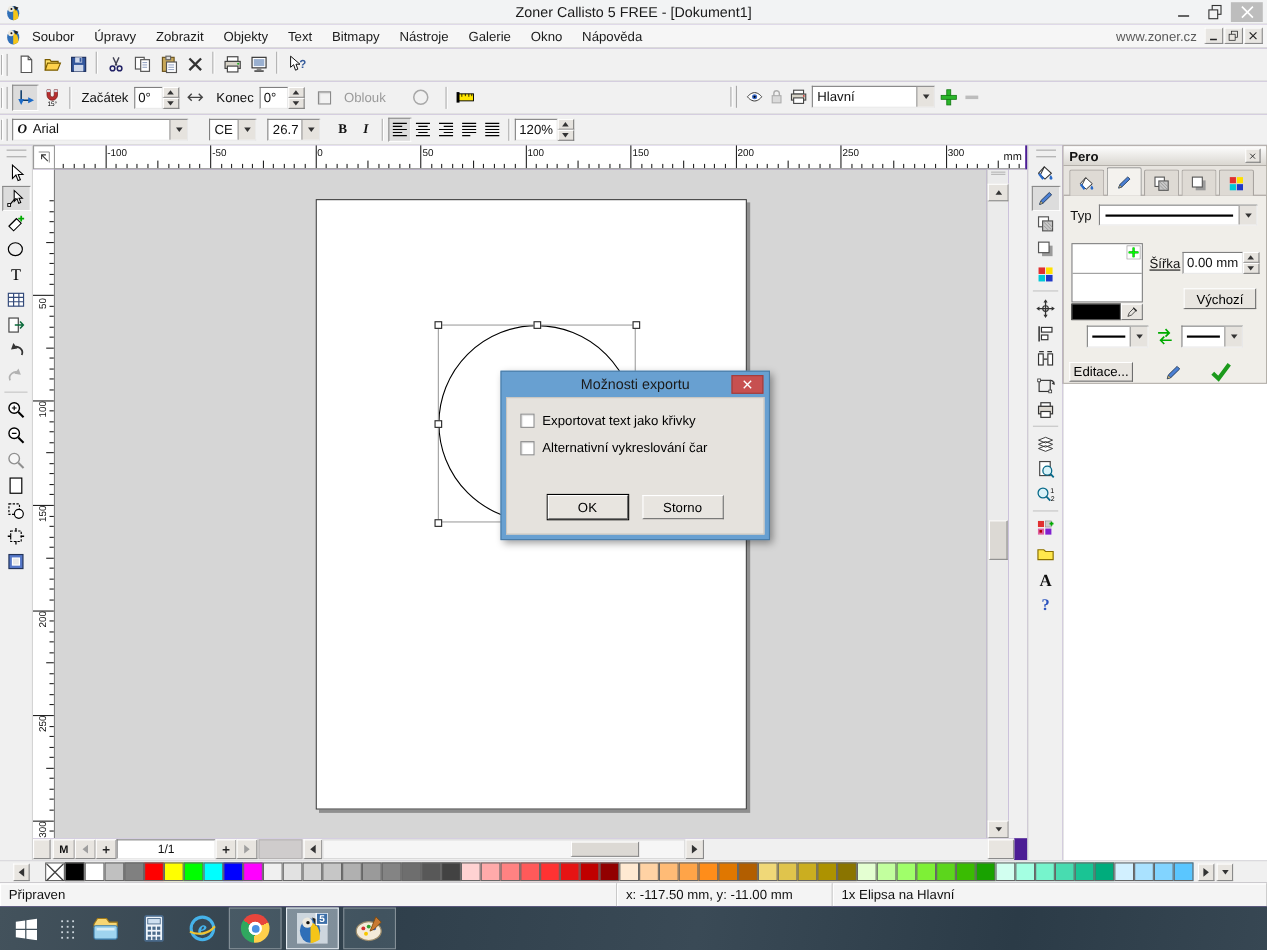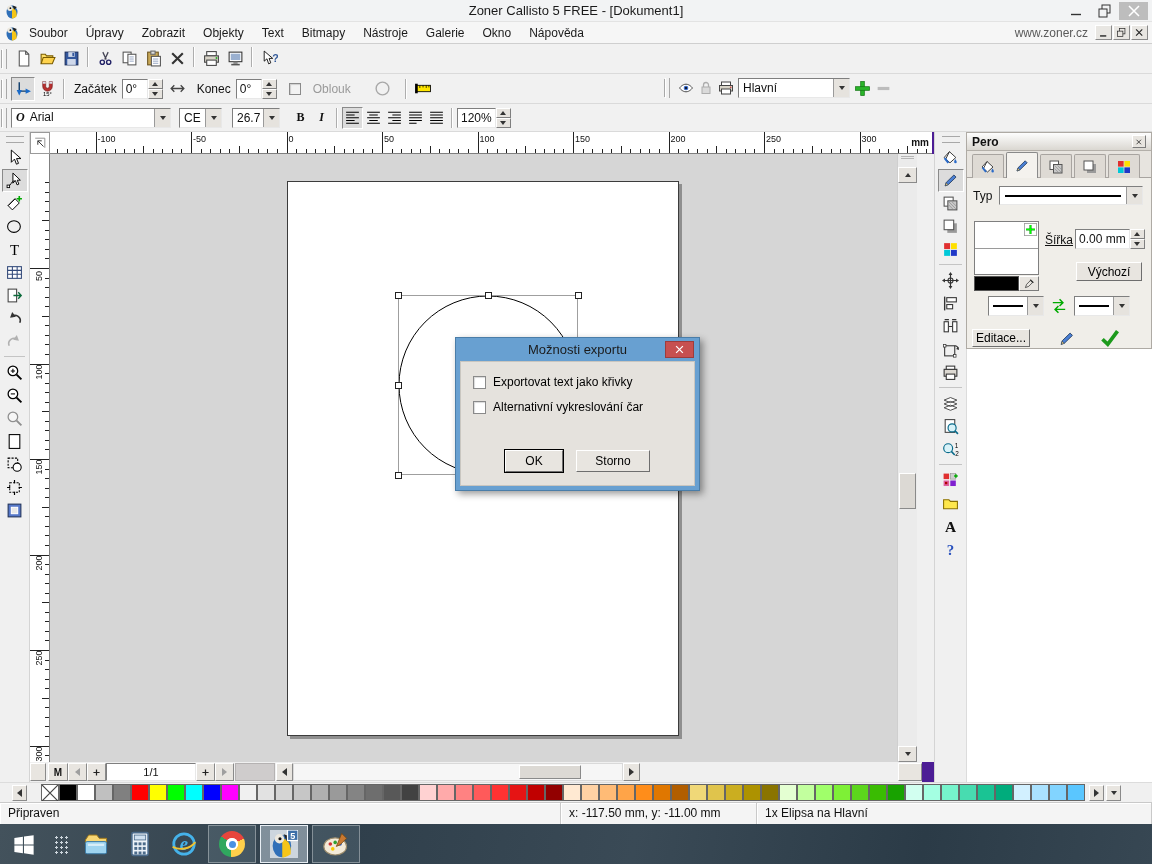--- a/index.html
+++ b/index.html
@@ -50,41 +50,41 @@
 #layergroup{position:absolute;left:663px;top:4px;display:flex;align-items:center;gap:4px}
 #layercombo{width:112px}
 .oic{font-family:"Liberation Serif",serif;font-style:italic;font-weight:bold;margin-right:5px}
 .txtbtn{width:21px;height:22px;display:flex;align-items:center;justify-content:center;font-family:"Liberation Serif",serif}
 #aligns{display:flex}
 
 #corner{left:30px;top:132px;width:20px;height:22px;background:#fff;border:1px solid #9a9a9a;display:flex;align-items:center;justify-content:center}
 #hruler{left:50px;top:132px;width:882px;height:22px;background:#fff;border-bottom:1px solid #808080;overflow:hidden}
 .htick{position:absolute;bottom:0;width:1px;background:#222}
 .hlab{position:absolute;top:2px;font-size:9px;color:#111}
-#mmlab{position:absolute;right:3px;top:5px;font-size:10px;font-weight:bold}
+#mmlab{position:absolute;right:3px;top:5px;font-size:10px;font-weight:normal}
 #vruler{left:30px;top:154px;width:20px;height:608px;background:#fff;border-right:1px solid #808080;overflow:hidden}
 .vtick{position:absolute;right:0;height:1px;background:#222}
 .vlab{position:absolute;font-size:9px;width:26px;text-align:center;transform:rotate(-90deg)}
 #canvas{left:50px;top:154px;width:847px;height:608px;background:#d6d6d6;overflow:hidden}
 #page{position:absolute;left:237px;top:27px;width:392px;height:555px;background:#fff;border:1px solid #3c3c3c;box-shadow:3px 3px 0 #8f8f8f}
 #ellipse{position:absolute;left:348px;top:141px}
 #selrect{position:absolute;left:348px;top:141px;width:180px;height:180px;border:1px solid #9f9f9f}
 .hd{position:absolute;width:7px;height:7px;background:#fff;border:1px solid #222}
 
 #dialog{position:absolute;left:405px;top:183px;width:245px;height:154px;background:#68a0d1;border:1px solid #4a7da8;box-shadow:3px 3px 7px rgba(0,0,0,.4)}
 #dlghead{height:23px;position:relative}
 #dlgtitle{display:block;text-align:center;line-height:23px;font-size:13px;color:#1b1b1b}
 #dlgclose{position:absolute;right:5px;top:3px;width:29px;height:17px;background:#c75050;border:1px solid #9d3c3c;display:flex;align-items:center;justify-content:center}
 #dlgclose .ic{width:9px;height:9px}
 #dlgbody{position:absolute;left:4px;top:23px;right:4px;bottom:4px;background:#e5e2dd;border:1px solid #c9c6c0;padding:13px 12px}
 .dcbrow{display:flex;align-items:center;gap:7px;margin-bottom:11px;font-size:12px;color:#000}
 .dcbrow .cbbox{width:13px;height:13px}
 .btn{background:#e8e5e0;border:1px solid;border-color:#fff #6e6e6e #6e6e6e #fff;font-size:12px;font-family:"Liberation Sans",sans-serif;color:#000}
 #dlgbtns{position:absolute;left:0;right:0;bottom:13px;display:flex;justify-content:center;gap:13px}
-#okbtn{width:58px;height:22px;box-shadow:0 0 0 1px #000}
+#okbtn{width:73px;height:22px;box-shadow:0 0 0 1px #000}
 #stornobtn{width:74px;height:22px}
 
 #vscroll{left:897px;top:154px;width:20px;height:608px;background:#ebebeb;border-left:1px solid #cfcfcf;display:flex;flex-direction:column}
 #vsgrip{height:11px;border-top:3px double #b5b5b5;margin:2px 3px 0}
 .scrollbtn{height:16px;background:#e6e3de;border:1px solid;border-color:#fff #8a8a8a #8a8a8a #fff;display:flex;align-items:center;justify-content:center}
 #vtrack{flex:1;position:relative}
 #vthumb{position:absolute;left:1px;right:1px;top:290px;height:36px;background:#dcd9d4;border:1px solid;border-color:#fff #8a8a8a #8a8a8a #fff}
 #rgap{left:917px;top:154px;width:17px;height:608px;background:#f0f0f0}
 
 #toolboxL{left:0;top:132px;width:30px;height:650px;background:#f0f0f0;border-right:1px solid #d4d4d4}
@@ -464,21 +464,21 @@
   </div>
 
   <div class="abs tbar" id="tb3">
     <div class="grip"></div>
     <div class="combo" style="width:160px">
       <div class="cval"><span class="oic">O</span><span>Arial</span></div>
       <div class="cbtn">
           <span class="tri-d"></span>
         </div>
     </div>
-    <div class="combo" style="width:43px;margin-left:8px">
+    <div class="combo" style="width:43px;margin-left:19px">
       <div class="cval">CE</div>
       <div class="cbtn">
           <span class="tri-d"></span>
         </div>
     </div>
     <div class="combo" style="width:48px;margin-left:10px">
       <div class="cval">26.7</div>
       <div class="cbtn">
           <span class="tri-d"></span>
         </div>

